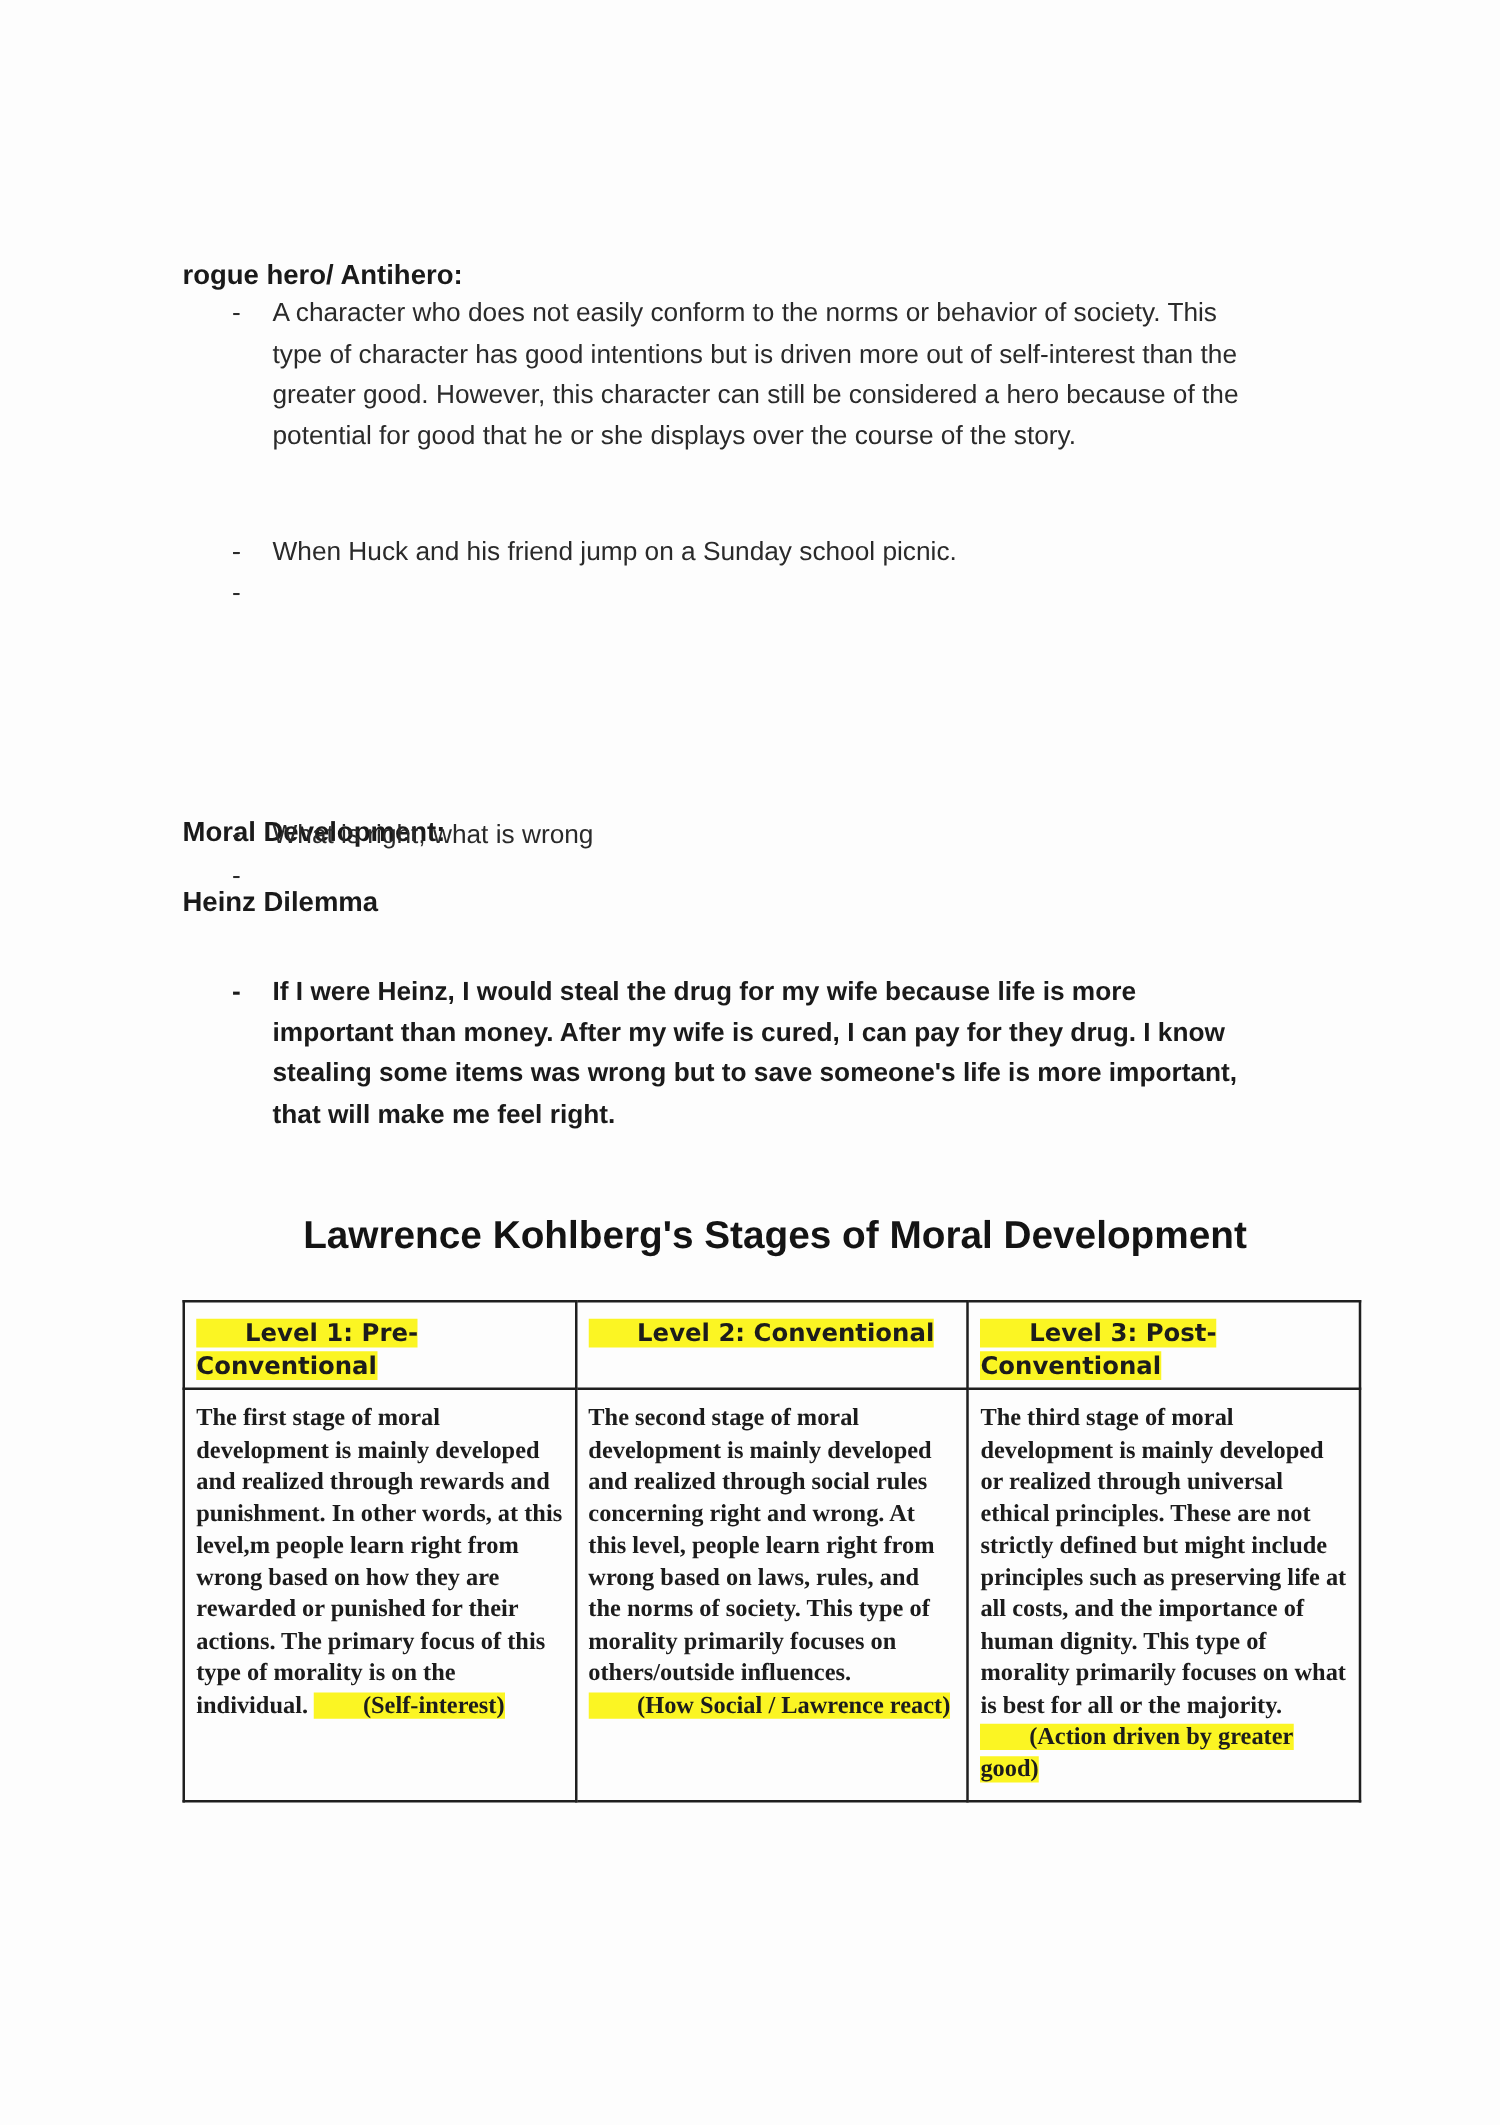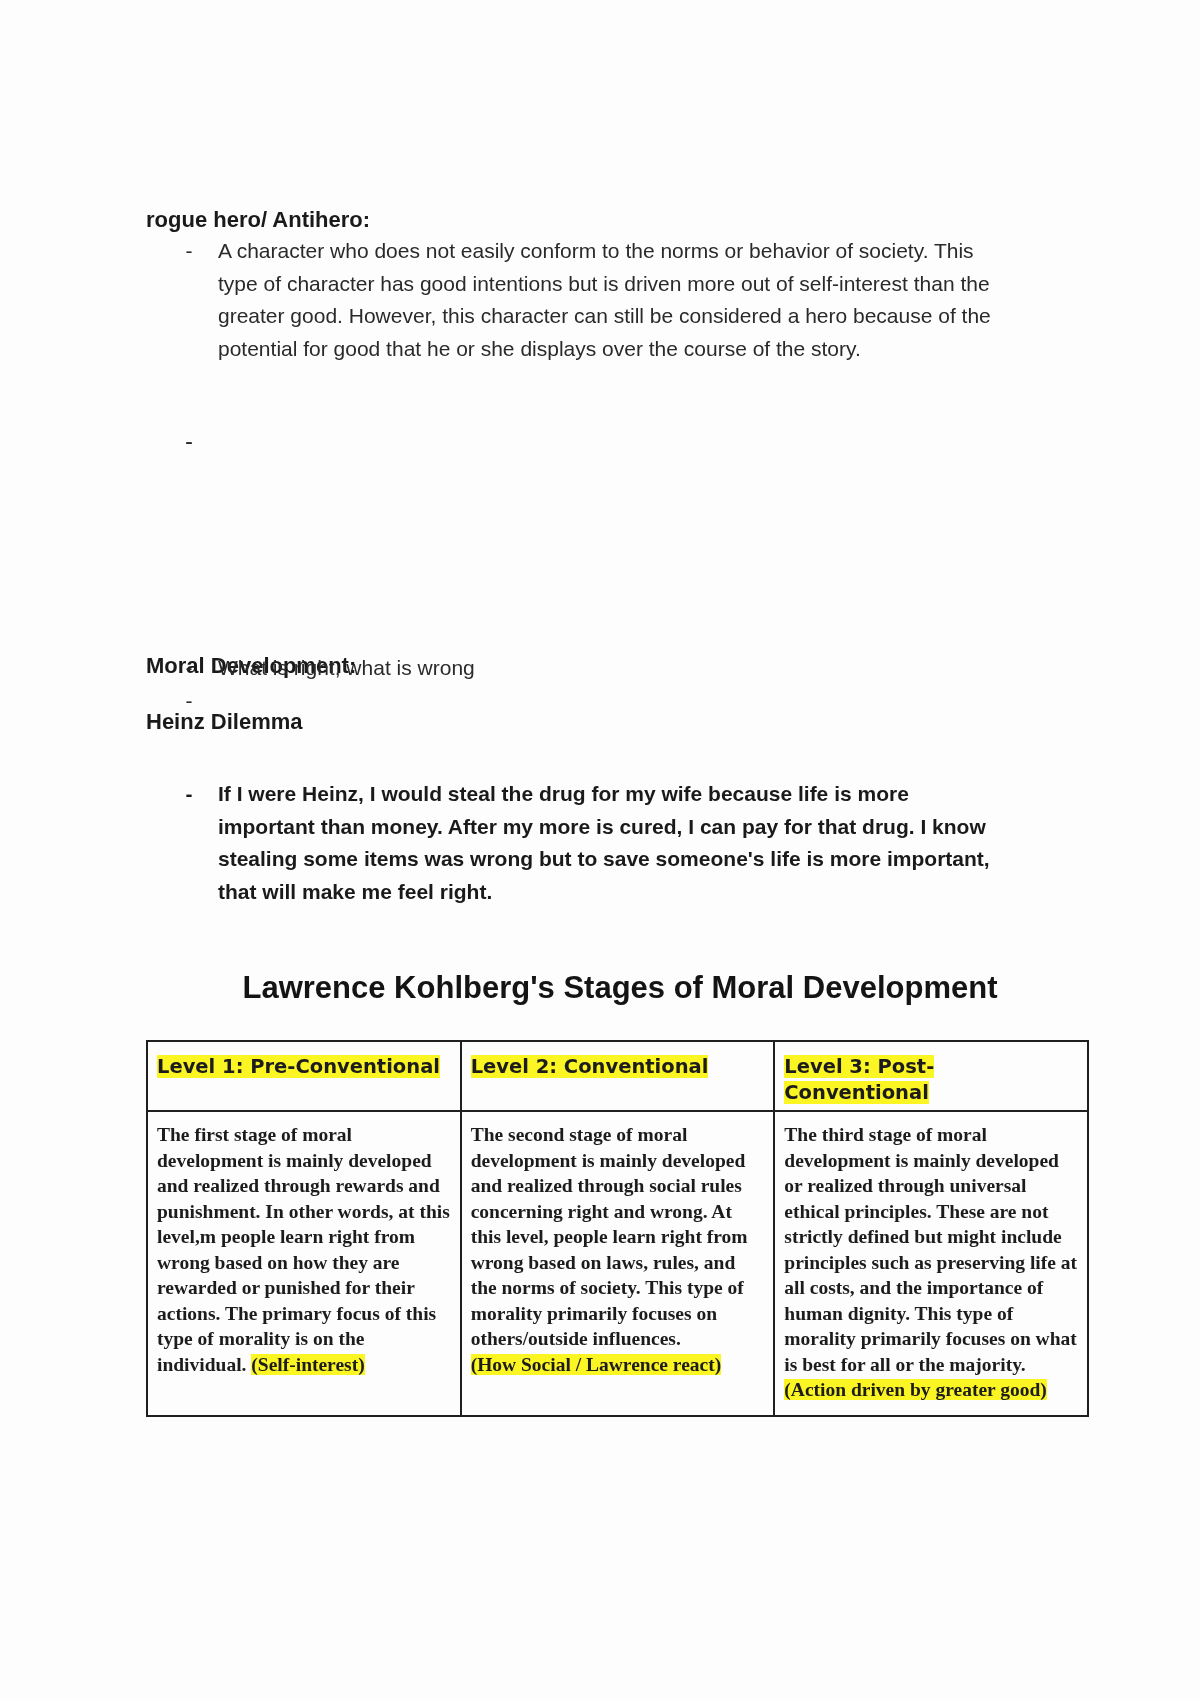--- a/index.html
+++ b/index.html
@@ -92,20 +92,21 @@
       line-height: 26px;
     }
     table.stages td {
       line-height: 25.5px;
       padding-top: 10px;
       padding-bottom: 12px;
       font-family: Liberation Serif, serif;
     }
     .hl {
       background: #fbf523;
+      padding-left: 39px;
     }
     .footer-rule {
       position: absolute;
       left: 57px;
       top: 1696px;
       width: 1086px;
       height: 3px;
       background: #111;
     }
   </style>
@@ -122,20 +123,21 @@
       <span> A character who does not easily conform to the norms or behavior of society. This type of character has good intentions but is driven more out of self-interest than the greater good. However, this character can still be considered a hero because of the potential for good that he or she displays over the course of the story.</span>
     </li>
   </ul>
 
   <ul class="bullet-list" style="top:398px;">
     <li class="bullet-item" style="padding-right:50px;">
       <span class="dash">-</span>
     </li>
     <li class="bullet-item">
       <span class="dash">-</span>
+      <span>When Huck and his friend jump on a Sunday school picnic.</span>
     </li>
     <li class="bullet-item">
       <span class="dash">-</span>
     </li>
   </ul>
 
   <h2 class="section-heading" style="top:624px;">Moral Development:</h2>
 
   <ul class="bullet-list" style="top:624px;">
     <li class="bullet-item">
@@ -145,21 +147,21 @@
     <li class="bullet-item">
       <span class="dash">-</span>
     </li>
   </ul>
 
   <h2 class="section-heading" style="top:680px;">Heinz Dilemma</h2>
 
   <ul class="bullet-list" style="top:750px;">
     <li class="bullet-item bold" style="padding-right:100px;">
       <span class="dash">-</span>
-      <span>If I were Heinz, I would steal the drug for my wife because life is more important than money. After my more is cured, I can pay for that drug. I know stealing some items was wrong but to save someone's life is more important, that will make me feel right.</span>
+      <span>If I were Heinz, I would steal the drug for my wife because life is more important than money. After my wife is cured, I can pay for they drug. I know stealing some items was wrong but to save someone's life is more important, that will make me feel right.</span>
     </li>
   </ul>
 
   <h1 class="doc-title">Lawrence Kohlberg's Stages of Moral Development</h1>
 
   <table class="stages">
     <thead>
       <tr>
         <th><span class="hl">Level 1: Pre-Conventional</span></th>
         <th><span class="hl">Level 2: Conventional</span></th>

